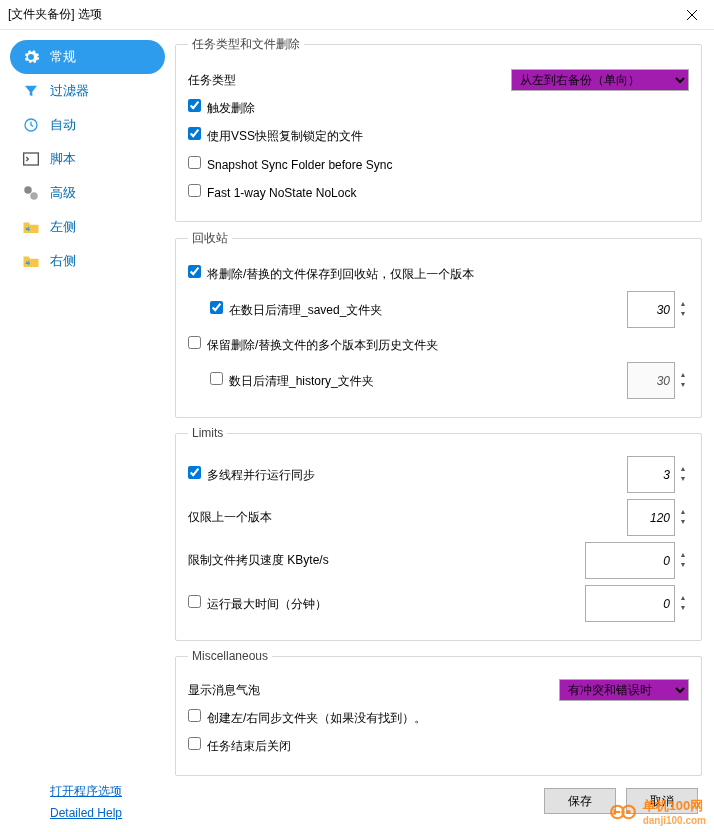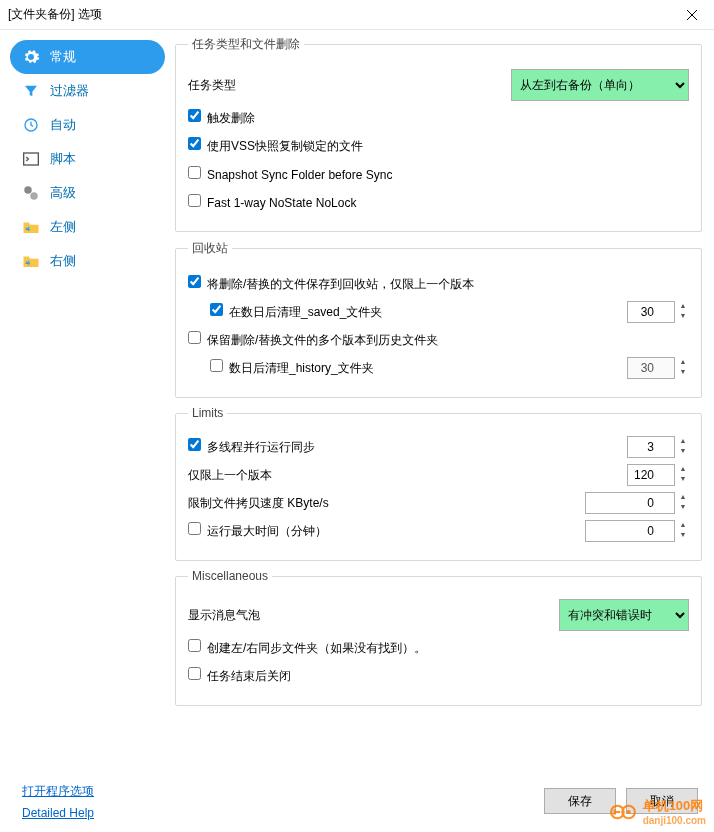--- a/index.html
+++ b/index.html
@@ -18,33 +18,33 @@
 .nav-icon { width: 18px; height: 18px; display: flex; align-items: center; justify-content: center; }
 
 .content { flex: 1; padding: 0 2px 0 10px; }
 fieldset { border: 1px solid #d9d9d9; border-radius: 2px; padding: 10px 12px 12px 12px; margin-bottom: 8px; }
 legend { padding: 0 4px; font-size: 12px; color: #444; }
 .row { display: flex; align-items: center; margin: 6px 0; min-height: 22px; }
 .row .lbl { flex: 1; }
 .row.indent { padding-left: 22px; }
 .cb { margin-right: 6px; width: 13px; height: 13px; accent-color: #0078d7; }
 
-select { height: 32px; border: 1px solid #adadad; background: #86efac; padding: 0 4px; font-size: 12px; }
+select { height: 22px; border: 1px solid #adadad; background: #a21caf; padding: 0 4px; font-size: 12px; }
 .sel-task { width: 178px; }
 .sel-balloon { width: 130px; }
 
 .numwrap { display: flex; align-items: center; }
-.numinput { width: 90px; height: 22px; border: 1px solid #abadb3; text-align: right; padding-right: 20px; font-size: 12px; }
+.numinput { width: 90px; height: 37px; border: 1px solid #abadb3; text-align: right; padding-right: 4px; font-size: 12px; font-style: italic; }
 .numinput.small { width: 48px; }
 .spinbtns { display: flex; flex-direction: column; margin-left: 2px; }
 .spin { width: 12px; height: 10px; font-size: 7px; line-height: 8px; text-align: center; color: #555; cursor: pointer; }
 
 .footer { position: absolute; bottom: 0; left: 0; right: 0; height: 52px; display: flex; align-items: center; padding: 0 16px 10px 22px; }
 .footer .links { display: flex; flex-direction: column; gap: 6px; }
-.footer .links a { color: #0066cc; text-decoration: underline; font-size: 12px; cursor: pointer; }
+.footer .links a { color: #0066cc; text-decoration: underline; font-size: 12px; cursor: pointer; margin-left: 28px; }
 .footer .btns { margin-left: auto; display: flex; gap: 10px; }
 .btn { width: 72px; height: 26px; border: 1px solid #adadad; background: #e1e1e1; font-size: 12px; cursor: pointer; }
 
 .watermark { position: absolute; right: 8px; bottom: 6px; display: flex; align-items: center; gap: 6px; color: #ff7b00; font-size: 13px; opacity: 0.85; pointer-events: none; font-weight: bold; }
 .watermark .wm-url { font-size: 10px; color: #ff9a3c; }
 </style>
 </head>
 <body>
 
 <div class="titlebar">

